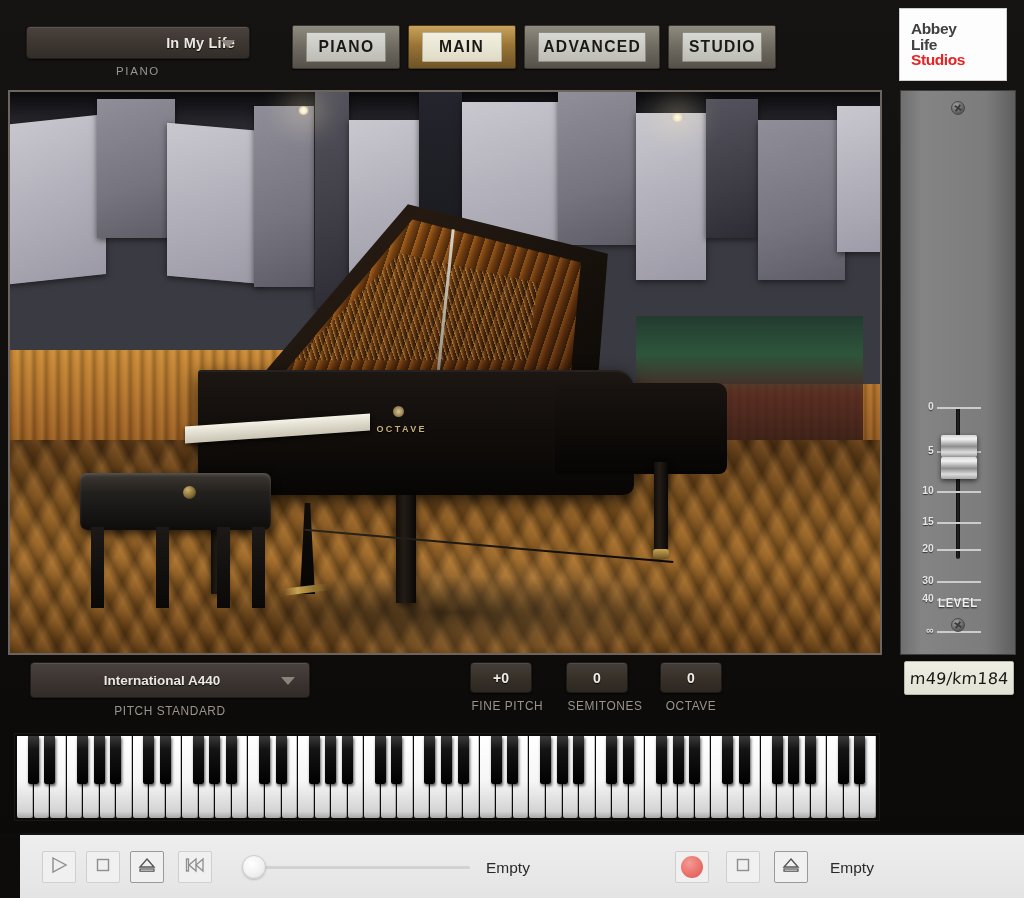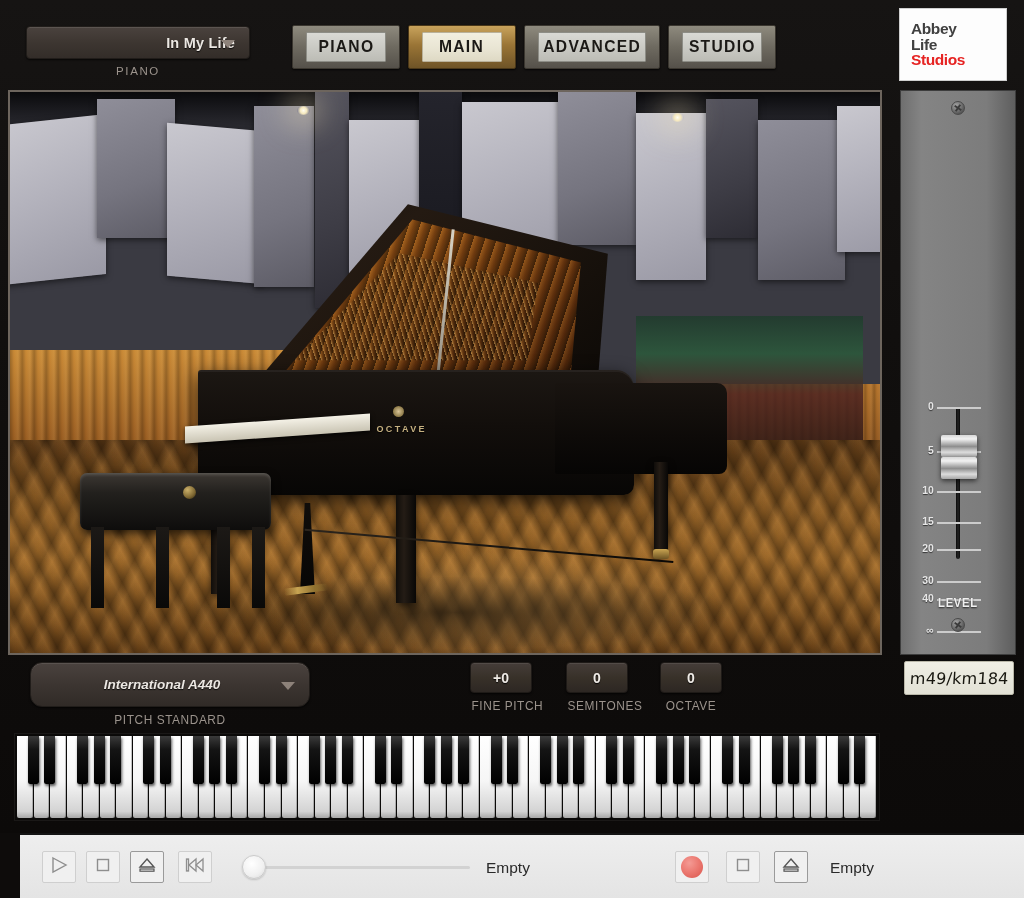--- a/index.html
+++ b/index.html
@@ -547,28 +547,27 @@
     color: #17160f;
     letter-spacing: .2px;
     transform: skewX(-4deg);
   }
 
   
   .pitch-row { position: absolute; left: 0; top: 662px; width: 890px; height: 64px; }
   .pitch-std-wrap { position: absolute; left: 30px; top: 0; width: 280px; }
   .pitch-std {
     position: relative;
-    height: 45px;
-    border-radius: 12px;
+    height: 36px;
+    border-radius: 4px;
     background: linear-gradient(180deg,#4a423e 0%,#3c3531 50%,#312b27 100%);
     border: 1px solid #211d1a;
     box-shadow: inset 0 1px 0 rgba(255,255,255,.09), 0 1px 2px rgba(0,0,0,.7);
     display: flex; align-items: center; justify-content: center;
     cursor: pointer;
-    font-style: italic;
   }
   .pitch-std-text {
     color: #ece8e3;
     font-size: 13.5px;
     font-weight: bold;
     text-shadow: 0 1px 1px rgba(0,0,0,.85);
     padding-right: 16px;
   }
   .sub-label {
     margin-top: 6px;

